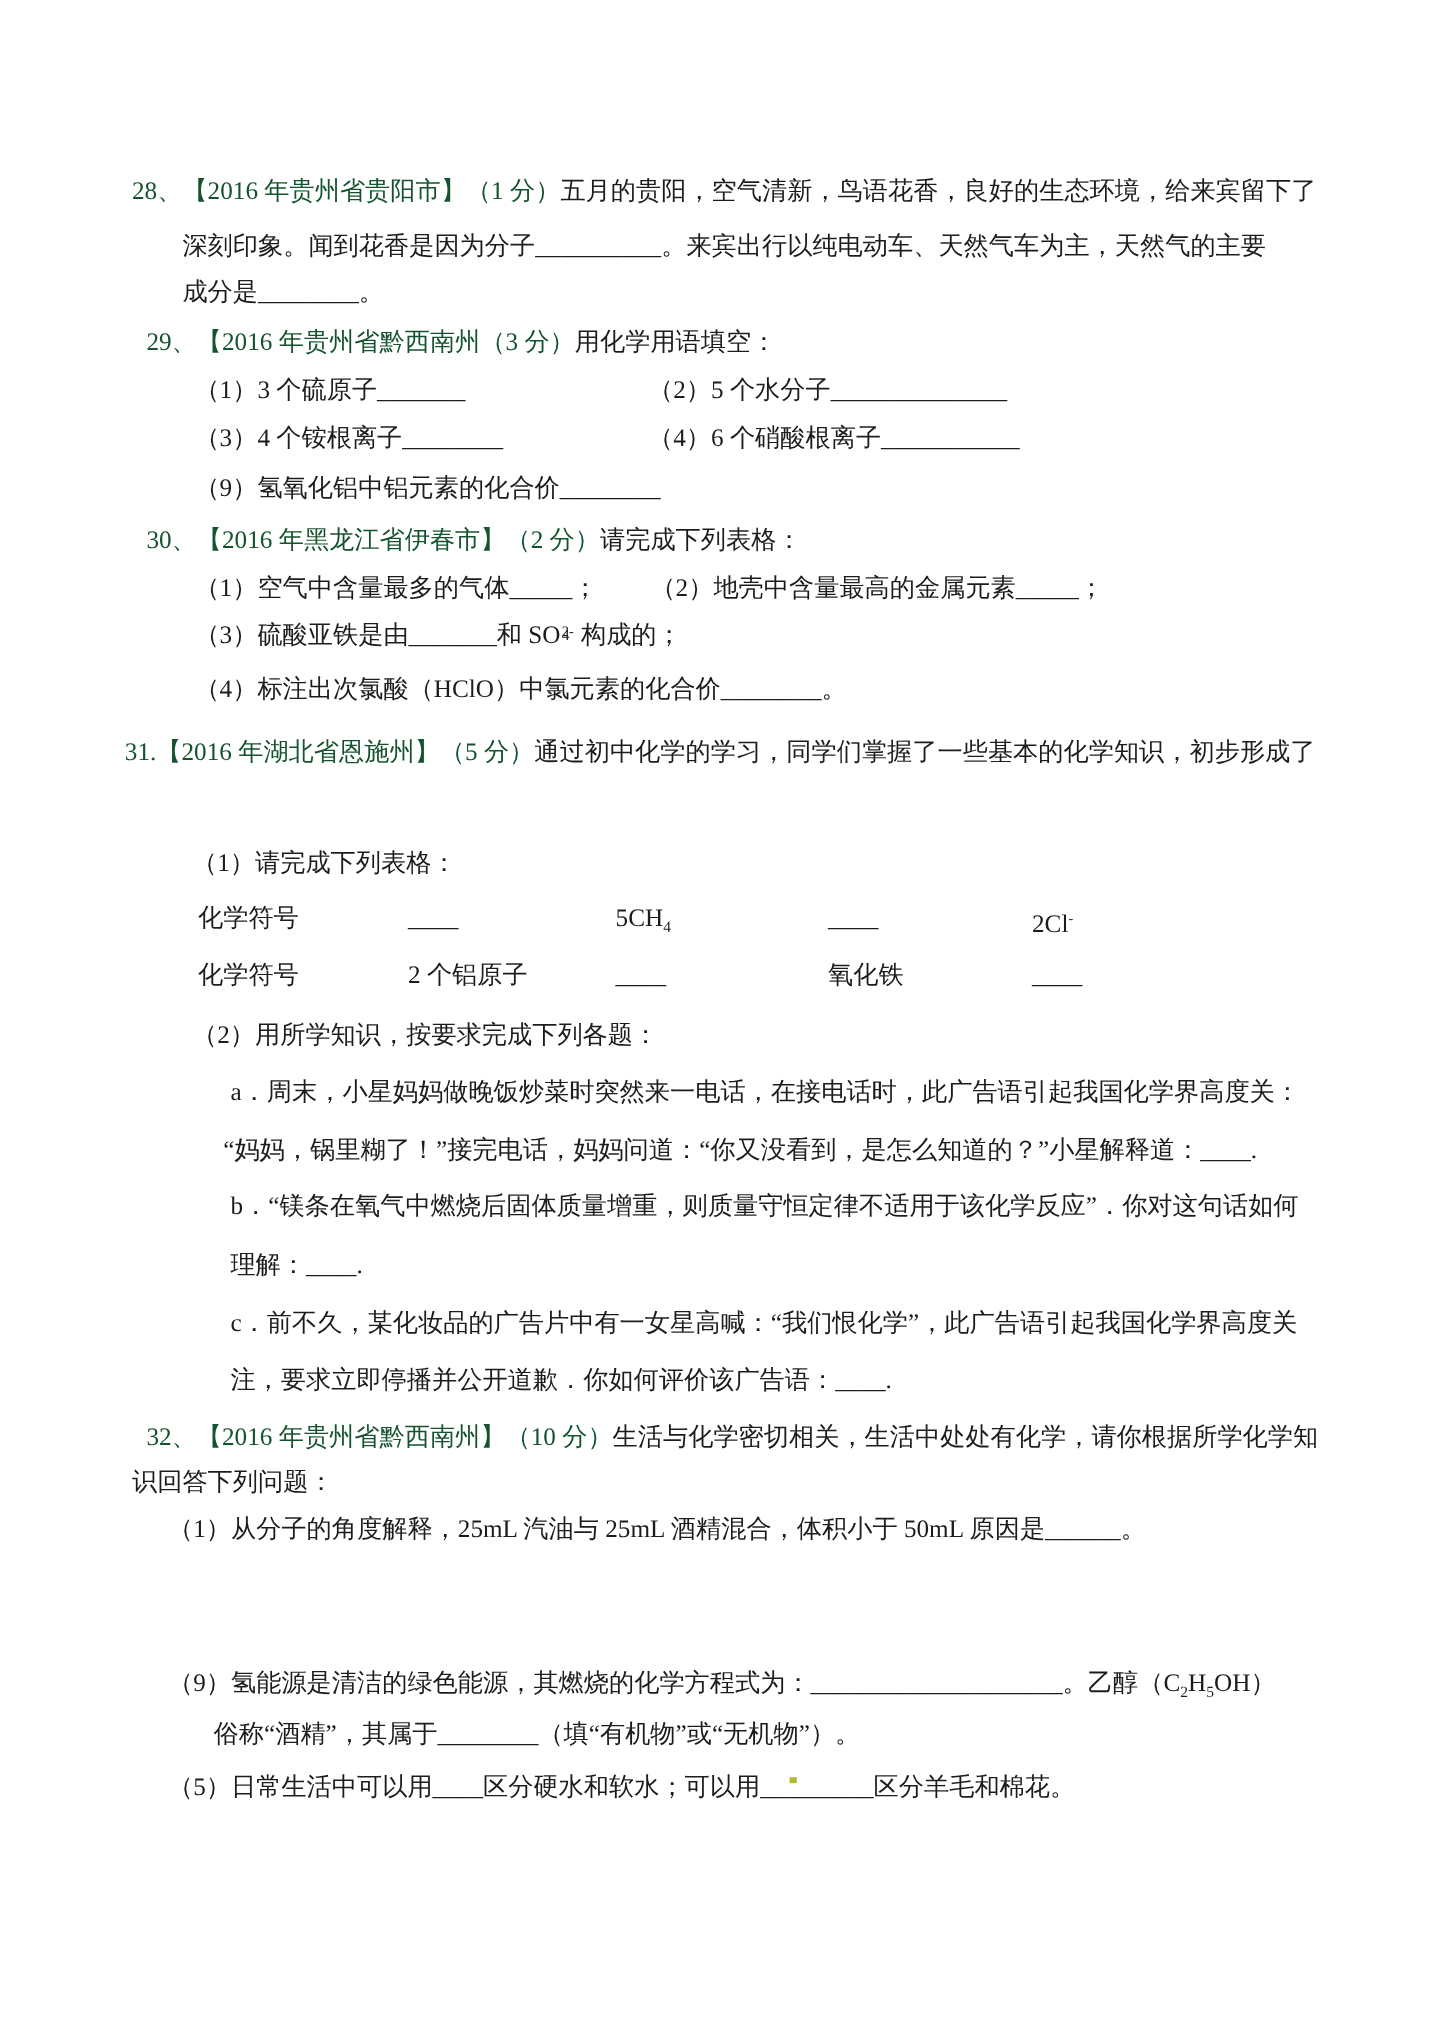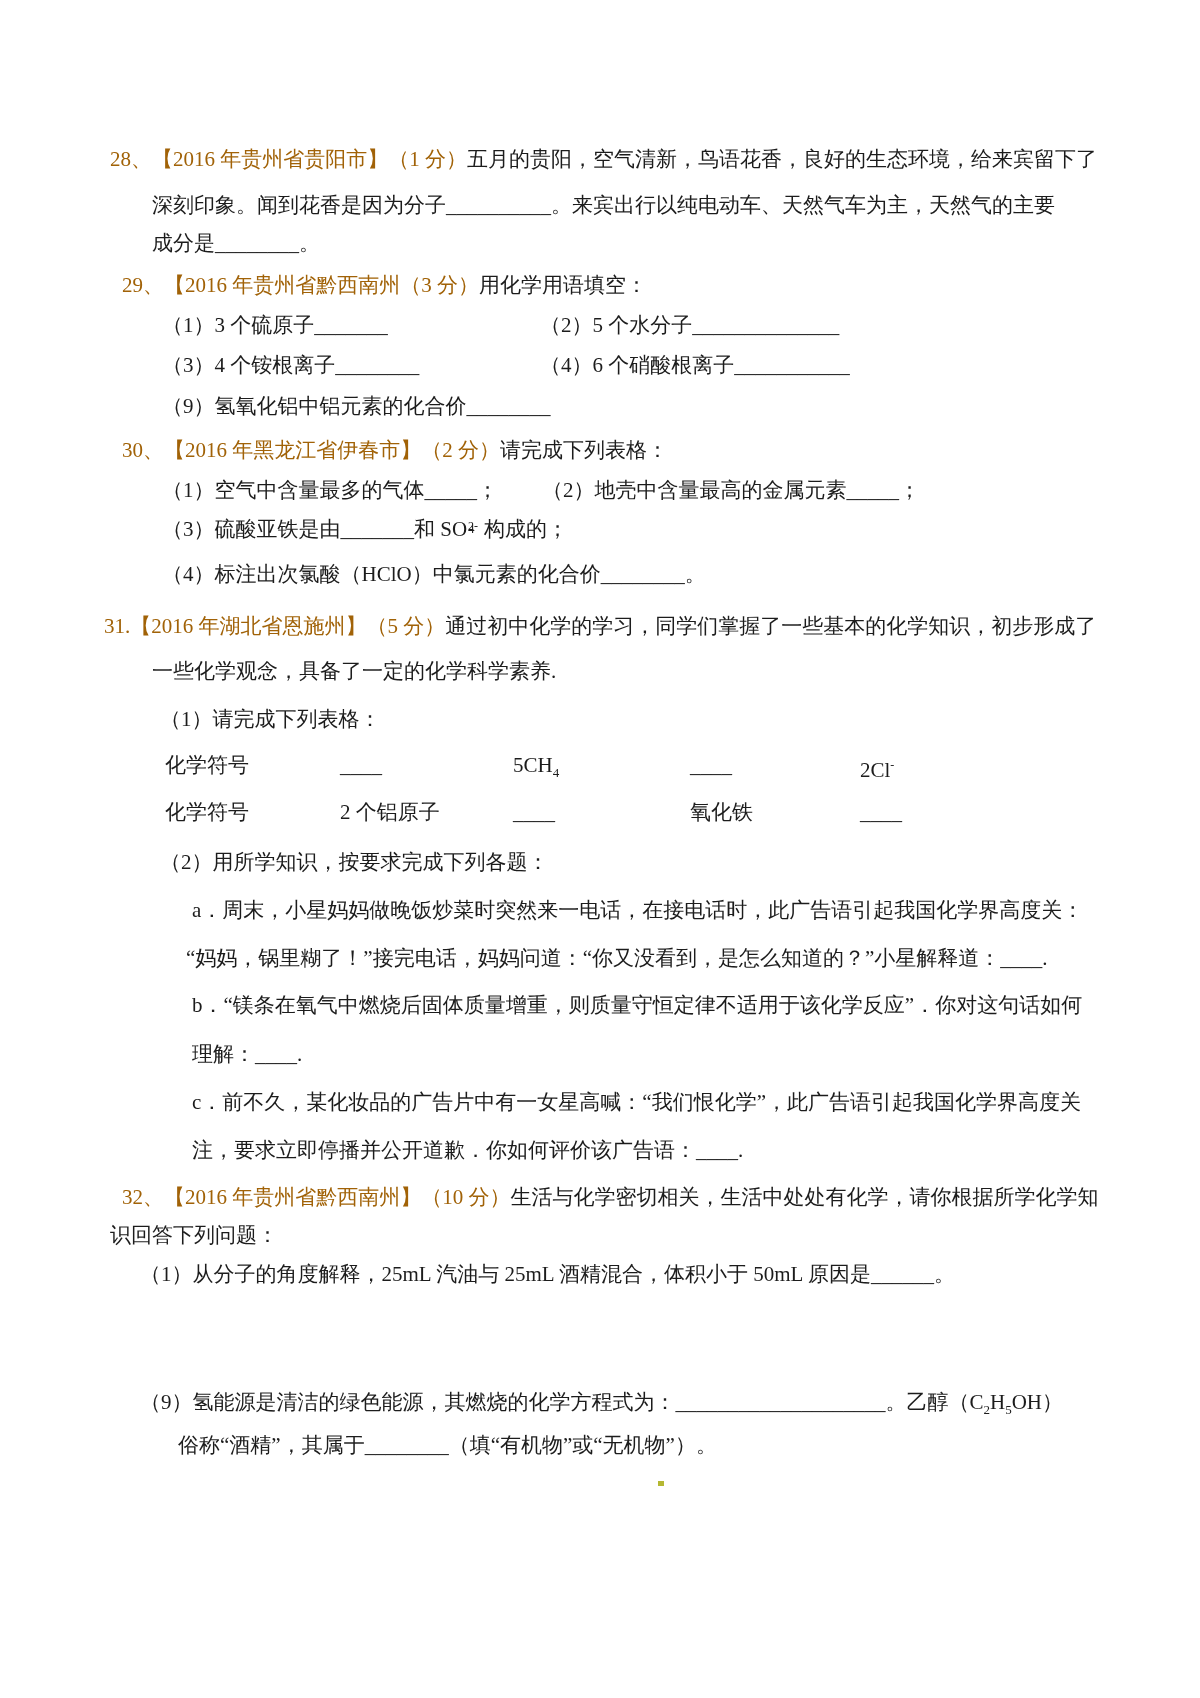--- a/index.html
+++ b/index.html
@@ -7,21 +7,21 @@
     position:relative;
     width:1200px;
     height:1698px;
     background:#ffffff;
     font-family:"Liberation Serif","DejaVu Serif",serif;
     font-size:21px;
     color:#1c1c1c;
     overflow:hidden;
   }
   .ln{position:absolute;white-space:nowrap;line-height:27px;}
-  .blue{color:#a16207;margin-top:10px;}
+  .blue{color:#14532d;margin-top:10px;}
   .abs{position:absolute;top:0;}
   .sb{font-size:13px;vertical-align:-5px;}
   .sp{font-size:12px;vertical-align:8px;}
   .stack{display:inline-block;position:relative;width:17px;height:30px;vertical-align:-9px;}
   .stack .t{position:absolute;top:-2px;left:1px;font-size:12px;}
   .stack .b{position:absolute;bottom:3px;left:1px;font-size:13px;}
   .mark{position:absolute;left:658px;top:1481px;width:6px;height:5px;background:#b5b832;}
 </style>
 </head>
 <body>
@@ -45,21 +45,20 @@
 
   <div class="ln" style="top:437px;left:122px"><span class="blue">30、【2016 年黑龙江省伊春市】（2 分）</span><span>请完成下列表格：</span></div>
   <div class="ln" style="top:477px;left:0">
       <span class="abs" style="left:162px">（1）空气中含量最多的气体_____；</span>
       <span class="abs" style="left:542px">（2）地壳中含量最高的金属元素_____；</span>
     </div>
   <div class="ln" style="top:515px;left:162px"><span>（3）硫酸亚铁是由_______和 </span><span>SO</span><span class="stack"><span class="t">2-</span><span class="b">4</span></span><span>构成的；</span></div>
   <div class="ln" style="top:561px;left:162px">（4）标注出次氯酸（HClO）中氯元素的化合价________。</div>
 
   <div class="ln" style="top:613px;left:104px"><span class="blue">31.【2016 年湖北省恩施州】（5 分）</span><span>通过初中化学的学习，同学们掌握了一些基本的化学知识，初步形成了</span></div>
-  <div class="ln" style="top:658px;left:152px">一些化学观念，具备了一定的化学科学素养.</div>
   <div class="ln" style="top:706px;left:160px">（1）请完成下列表格：</div>
 
   <div class="ln" style="top:752px;left:0">
     <span class="abs" style="left:165px">化学符号</span>
     <span class="abs" style="left:340px">____</span>
     <span class="abs" style="left:513px"><span>5CH</span><span class="sb">4</span></span>
     <span class="abs" style="left:690px">____</span>
     <span class="abs" style="left:860px"><span>2Cl</span><span class="sp">-</span></span>
   </div>
 
@@ -77,16 +76,17 @@
   <div class="ln" style="top:992px;left:192px">b．“镁条在氧气中燃烧后固体质量增重，则质量守恒定律不适用于该化学反应”．你对这句话如何</div>
   <div class="ln" style="top:1041px;left:192px">理解：____.</div>
   <div class="ln" style="top:1089px;left:192px">c．前不久，某化妆品的广告片中有一女星高喊：“我们恨化学”，此广告语引起我国化学界高度关</div>
   <div class="ln" style="top:1137px;left:192px">注，要求立即停播并公开道歉．你如何评价该广告语：____.</div>
 
   <div class="ln" style="top:1184px;left:122px"><span class="blue">32、【2016 年贵州省黔西南州】（10 分）</span><span>生活与化学密切相关，生活中处处有化学，请你根据所学化学知</span></div>
   <div class="ln" style="top:1222px;left:110px">识回答下列问题：</div>
   <div class="ln" style="top:1261px;left:140px">（1）从分子的角度解释，25mL 汽油与 25mL 酒精混合，体积小于 50mL 原因是______。</div>
   <div class="ln" style="top:1389px;left:140px"><span>（9）氢能源是清洁的绿色能源，其燃烧的化学方程式为：____________________。乙醇（</span><span><span>C</span><span class="sb">2</span><span>H</span><span class="sb">5</span><span>OH</span></span><span>）</span></div>
   <div class="ln" style="top:1432px;left:178px">俗称“酒精”，其属于________（填“有机物”或“无机物”）。</div>
+  <div class="ln" style="top:1476px;left:140px"><span>（5）日常生活中可以用____区分硬水和软水；可以用</span><span>_________区分羊毛和棉花。</span></div>
 
   <span class="mark"></span>
 
 </div>
 
 </body></html>

